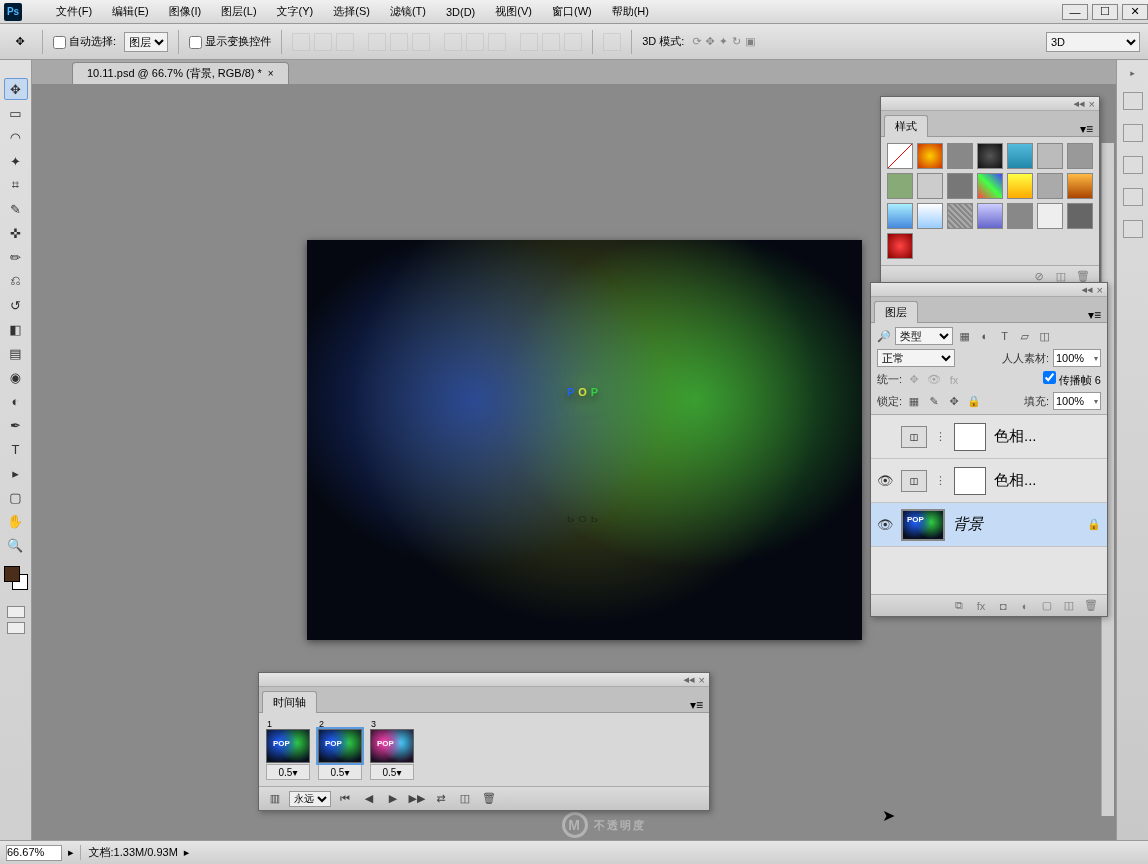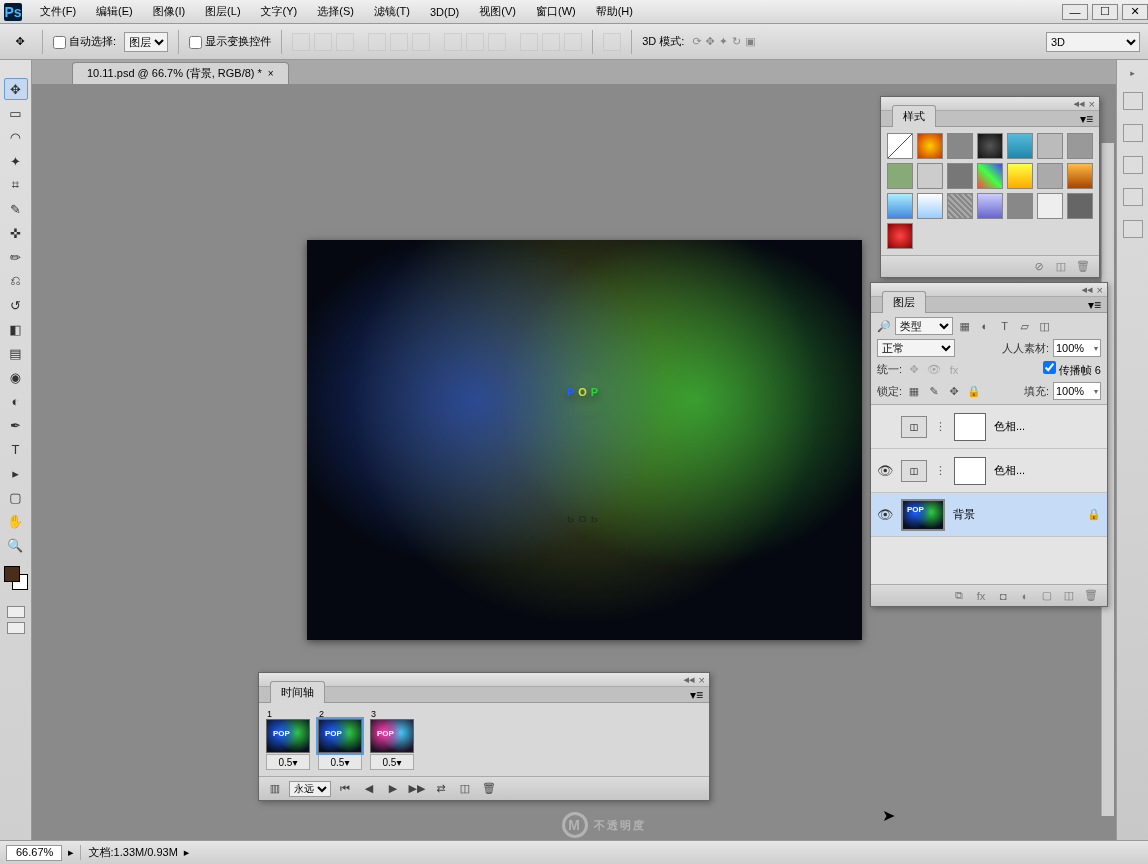--- a/index.html
+++ b/index.html
@@ -1,20 +1,20 @@
 <!DOCTYPE html>
 <html><head>
 <meta charset="utf-8">
 <style>
 * { margin: 0; padding: 0; box-sizing: border-box; font-family: "Microsoft YaHei", Tahoma, sans-serif; font-size: 11px; }
 body { width: 1148px; height: 864px; background: #b8b8b8; overflow: hidden; user-select: none; }
 
 
 .menubar { height: 24px; background: linear-gradient(#f0f0f0, #d8d8d8); display: flex; align-items: center; padding-left: 4px; border-bottom: 1px solid #999; }
-.menubar .logo { width: 18px; height: 18px; background: #001c33; border-radius: 2px; display: flex; align-items: center; justify-content: center; color: #4db8ff; font-weight: bold; font-size: 14px; margin-right: 8px; }
+.menubar .logo { width: 18px; height: 18px; background: #001c33; border-radius: 2px; display: flex; align-items: center; justify-content: center; color: #4db8ff; font-weight: bold; font-size: 10px; margin-right: 24px; }
 .menubar .menu-item { padding: 3px 10px; cursor: default; }
 .window-controls { margin-left: auto; display: flex; }
 .window-controls .wc { width: 26px; height: 16px; border: 1px solid #888; background: #e8e8e8; margin-left: 4px; display: flex; align-items: center; justify-content: center; font-size: 11px; }
 
 
 .options-bar { height: 36px; background: linear-gradient(#e6e6e6, #cfcfcf); border-bottom: 1px solid #999; display: flex; align-items: center; padding: 0 8px; gap: 8px; }
 .options-bar .sep { width: 1px; height: 24px; background: #aaa; margin: 0 2px; }
 .options-bar .tool-icon { width: 24px; height: 24px; display: flex; align-items: center; justify-content: center; }
 .options-bar input[type=checkbox] { vertical-align: middle; }
 .options-bar select { height: 20px; border: 1px solid #999; background: #f2f2f2; font-size: 11px; }
@@ -48,21 +48,21 @@
 .pop-reflection { position: absolute; left: 50%; top: 70%; transform: translate(-50%,-50%) scaleY(-0.9); font-size: 90px; font-weight: 900; letter-spacing: 4px; opacity: 0.25; display: flex; font-family: Arial; }
 
 
 .right-collapsed { width: 32px; background: linear-gradient(#dedede, #c8c8c8); border-left: 1px solid #999; display: flex; flex-direction: column; align-items: center; padding-top: 8px; gap: 14px; }
 .right-collapsed .ric { width: 20px; height: 18px; border: 1px solid #999; background: #ddd; }
 .right-collapsed .collapse { font-size: 9px; color: #666; }
 
 
 .panel { position: absolute; background: #d8d8d8; border: 1px solid #666; box-shadow: 2px 2px 6px rgba(0,0,0,0.3); }
 .panel-header { height: 14px; background: linear-gradient(#e6e6e6, #cfcfcf); border-bottom: 1px solid #aaa; display: flex; justify-content: flex-end; align-items: center; padding: 0 4px; gap: 4px; font-size: 9px; color: #666; }
-.panel-tabs { height: 16px; background: #c0c0c0; display: flex; align-items: flex-end; border-bottom: 1px solid #999; padding-left: 11px; }
+.panel-tabs { height: 26px; background: #c0c0c0; display: flex; align-items: flex-end; border-bottom: 1px solid #999; padding-left: 3px; }
 .panel-tab { padding: 3px 10px; background: #d8d8d8; border: 1px solid #999; border-bottom: none; border-radius: 3px 3px 0 0; font-size: 11px; margin-bottom: -1px; }
 .panel-menu { margin-left: auto; padding: 0 6px; font-size: 12px; cursor: pointer; }
 .panel-body { background: #d8d8d8; }
 .panel-footer { height: 22px; background: linear-gradient(#dcdcdc,#c6c6c6); border-top: 1px solid #aaa; display: flex; align-items: center; justify-content: flex-end; gap: 6px; padding: 0 8px; }
 .panel-footer .pf { width: 16px; height: 14px; opacity: 0.7; display:flex; align-items:center; justify-content:center; font-size:11px; color:#555; }
 
 
 #styles-panel { left: 880px; top: 96px; width: 220px; }
 .styles-grid { display: grid; grid-template-columns: repeat(7, 26px); gap: 4px; padding: 6px; }
 .styles-grid .swatch { width: 26px; height: 26px; border: 1px solid #888; }
@@ -78,40 +78,40 @@
 .layers-controls .numbox .arrow { font-size: 8px; color: #666; }
 .layers-list { background: #e4e4e4; min-height: 180px; border-top: 1px solid #aaa; }
 .layer-row { display: flex; align-items: center; height: 44px; border-bottom: 1px solid #c4c4c4; padding: 0 6px; gap: 8px; }
 .layer-row.selected { background: #c6dcf6; }
 .layer-row .vis { width: 16px; text-align: center; font-size: 13px; color: #333; }
 .layer-row .thumb-adj { width: 26px; height: 22px; background: #ddd; border: 1px solid #888; display:flex; align-items:center; justify-content:center; font-size:9px; }
 .layer-row .link { font-size: 11px; color: #555; }
 .layer-row .mask { width: 32px; height: 28px; background: #fff; border: 1px solid #666; }
 .layer-row .thumb-img { width: 44px; height: 32px; background: radial-gradient(circle at 30% 40%, #2060ff, transparent 50%), radial-gradient(circle at 70% 40%, #30d040, transparent 50%), #081020; border: 2px solid #888; position: relative; }
 .layer-row .thumb-img::after { content: "POP"; position: absolute; top: 4px; left: 4px; font-size: 8px; font-weight: bold; color: #fff; }
-.layer-row .name { flex: 1; font-size: 11px; }
+.layer-row .name { flex: 1; font-size: 15px; }
 .layer-row .lock { font-size: 11px; color: #555; }
 
 
 #timeline-panel { left: 258px; top: 672px; width: 452px; }
 .timeline-frames { display: flex; gap: 6px; padding: 6px; background: #d8d8d8; }
 .frame { width: 46px; display: flex; flex-direction: column; align-items: center; }
 .frame .fnum { align-self: flex-start; font-size: 9px; padding-left: 2px; }
 .frame .fthumb { width: 44px; height: 34px; background: radial-gradient(circle at 30% 40%, #2060ff, transparent 55%), radial-gradient(circle at 70% 40%, #30d040, transparent 55%), #081020; border: 1px solid #666; position: relative; }
 .frame.selected .fthumb { outline: 2px solid #5c9be0; }
 .frame .fthumb::after { content: "POP"; position: absolute; top: 9px; left: 6px; font-size: 8px; font-weight: bold; color: #fff; }
 .frame.f3 .fthumb { background: radial-gradient(circle at 30% 40%, #ff40b0, transparent 55%), radial-gradient(circle at 70% 40%, #40d0ff, transparent 55%), #201025; }
 .frame .fdelay { width: 44px; height: 16px; background: #e8e8e8; border: 1px solid #aaa; font-size: 10px; display: flex; align-items: center; justify-content: center; margin-top: 1px; }
 .timeline-controls { height: 24px; background: linear-gradient(#dcdcdc,#c6c6c6); border-top: 1px solid #aaa; display: flex; align-items: center; gap: 4px; padding: 0 6px; }
 .timeline-controls .tc { width: 20px; height: 16px; display: flex; align-items: center; justify-content: center; color: #444; font-size: 11px; cursor: pointer; }
 .timeline-controls select { height: 16px; border: 1px solid #999; font-size: 10px; }
 
 
 .status-bar { position: absolute; bottom: 0; left: 0; right: 0; height: 24px; background: linear-gradient(#e6e6e6,#cfcfcf); border-top: 1px solid #999; display: flex; align-items: center; padding: 0 6px; gap: 6px; font-size: 11px; }
-.status-bar .zoom-input { width: 56px; height: 16px; border: 1px solid #999; background: #fff; padding: 0 9px; }
+.status-bar .zoom-input { width: 56px; height: 16px; border: 1px solid #999; background: #fff; padding: 0 0; }
 .status-bar .doc-info { border-left: 1px solid #aaa; padding-left: 8px; }
 
 .cursor-arrow { position: absolute; left: 850px; top: 746px; font-size: 16px; color: #000; pointer-events: none; }
 .watermark { position: absolute; right: 470px; bottom: 2px; color: rgba(255,255,255,0.35); font-size: 24px; font-weight: bold; letter-spacing: 2px; display:flex; align-items:center; gap:6px; }
 .watermark .wm-icon { width: 26px; height: 26px; border-radius: 50%; border: 3px solid rgba(255,255,255,0.35); display:flex; align-items:center; justify-content:center; font-size:14px; }
 
 .right-scrollbar { position:absolute; right:33px; top:83px; bottom:24px; width:14px; background:#d0d0d0; border-left:1px solid #aaa; border-right:1px solid #888;}
 </style>
 </head>
 <body>
@@ -350,21 +350,21 @@
       <div class="layer-row">
         <div class="vis">👁</div>
         <div class="thumb-adj">◫</div>
         <div class="link">⋮</div>
         <div class="mask"></div>
         <div class="name">色相...</div>
       </div>
       <div class="layer-row selected">
         <div class="vis">👁</div>
         <div class="thumb-img"></div>
-        <div class="name" style="">背景</div>
+        <div class="name" style="font-style:italic">背景</div>
         <div class="lock">🔒</div>
       </div>
     </div>
   </div>
   <div class="panel-footer">
     <div class="pf">⧉</div>
     <div class="pf">fx</div>
     <div class="pf">◘</div>
     <div class="pf">◐</div>
     <div class="pf">▢</div>

